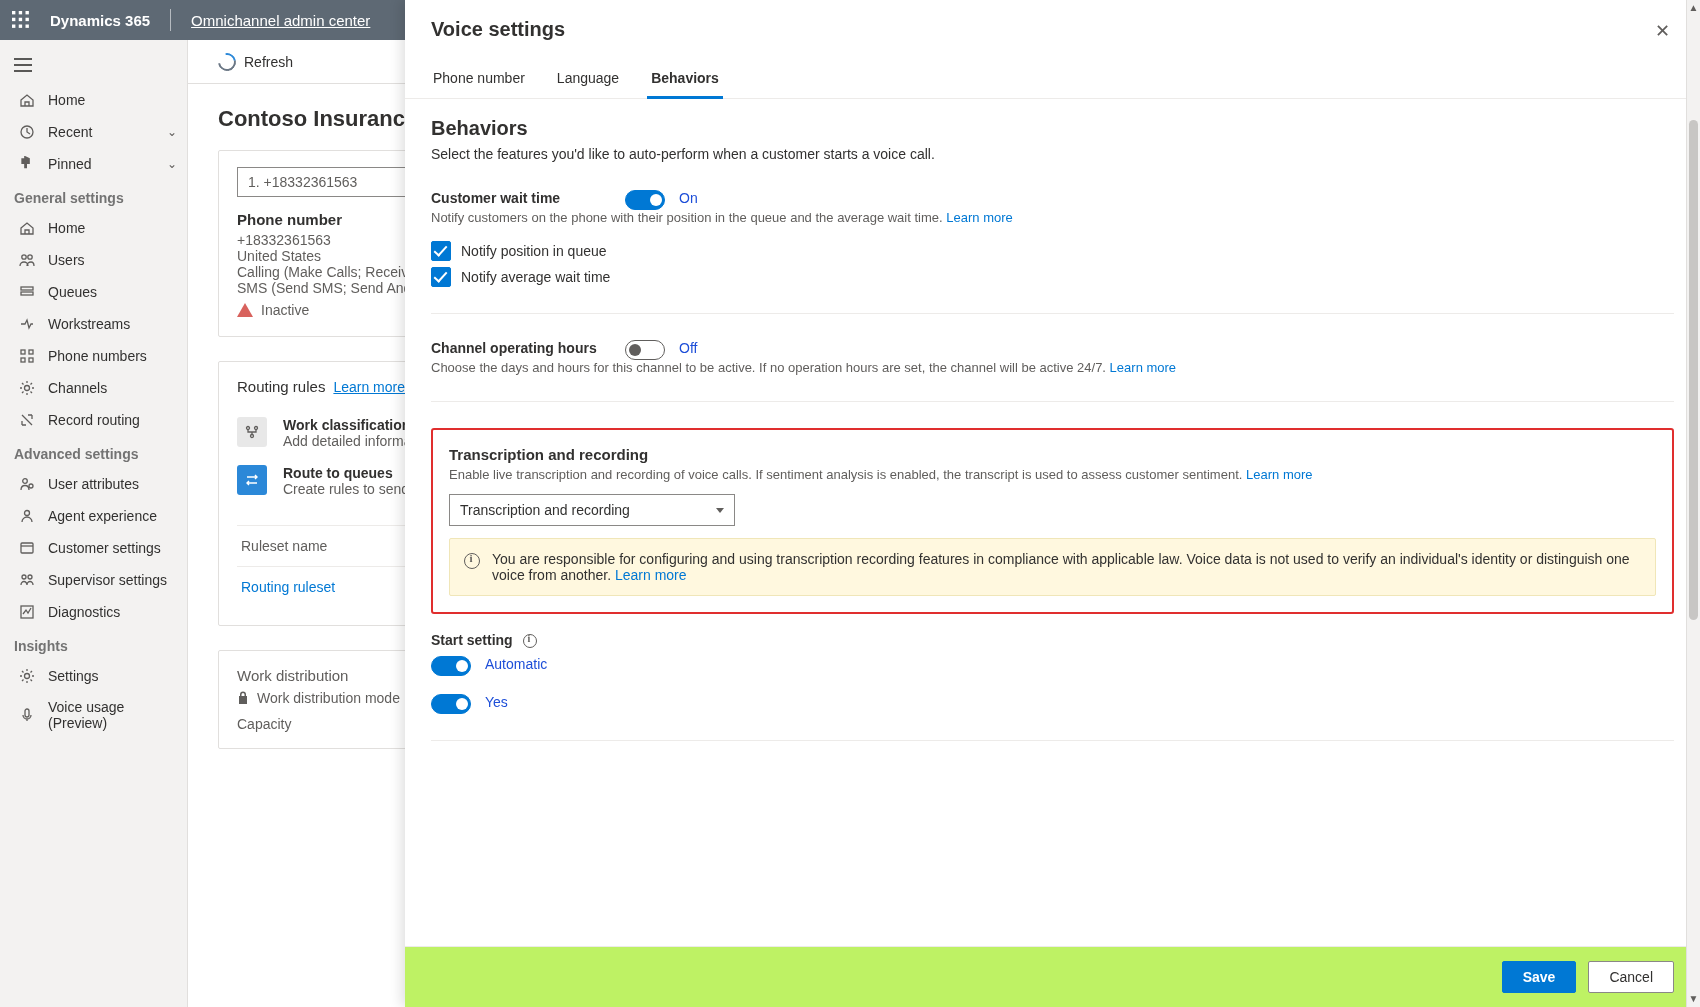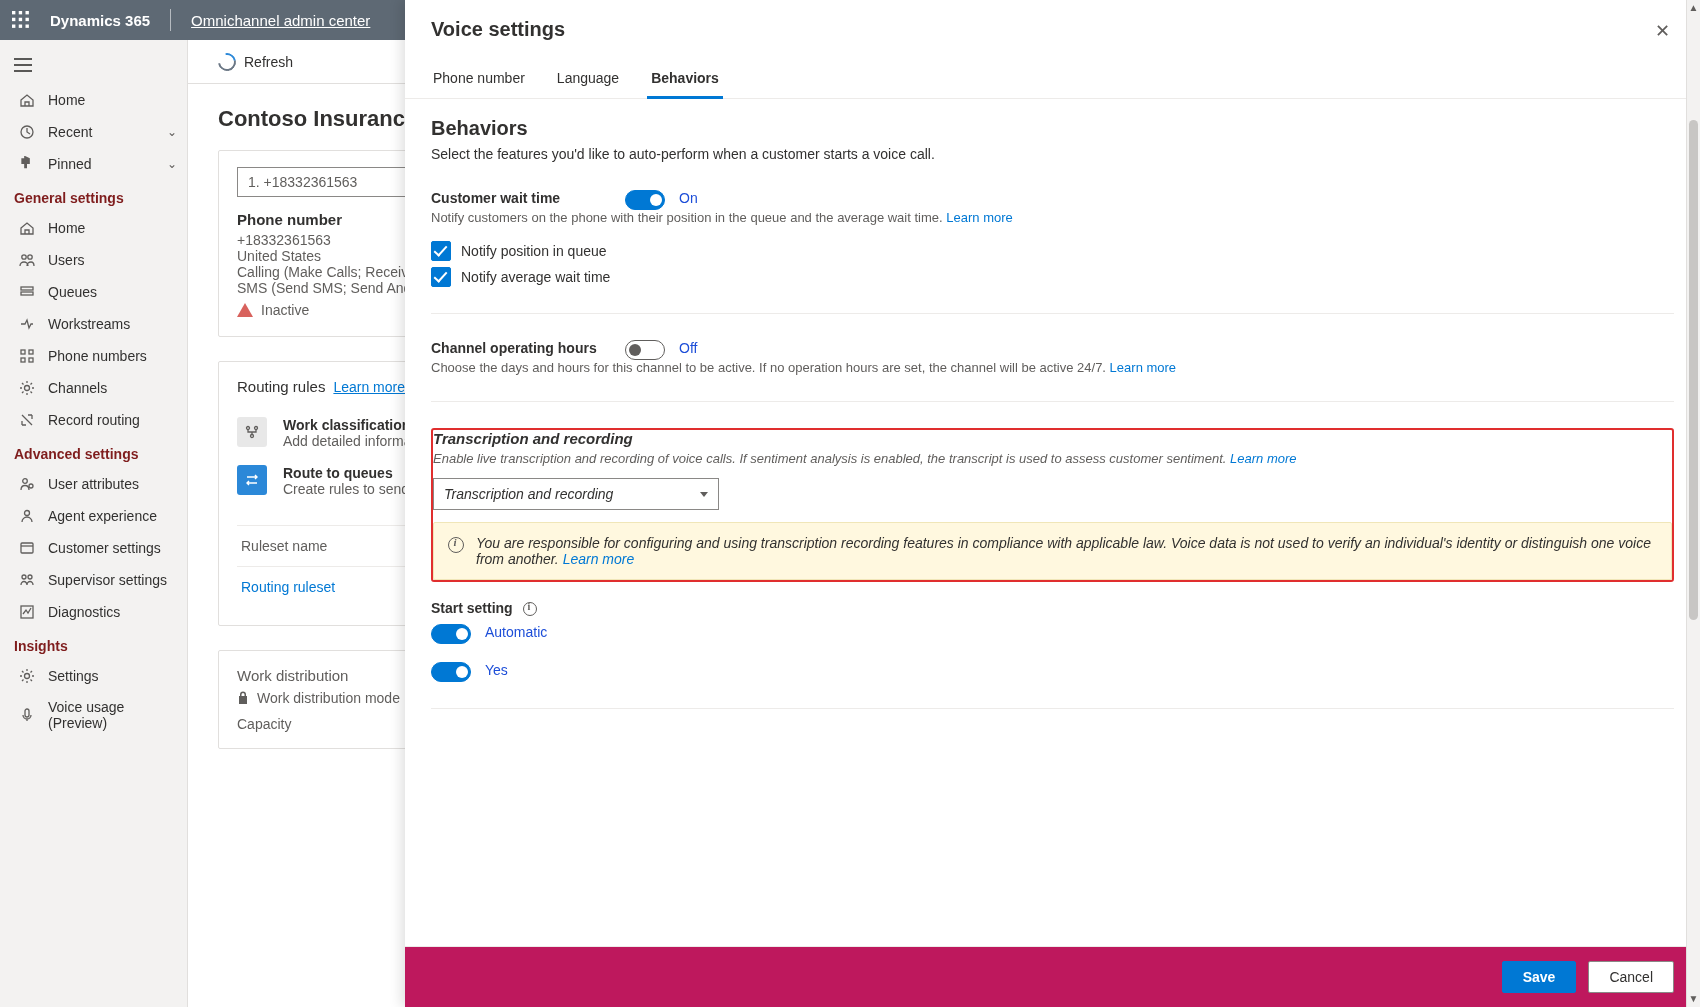--- a/index.html
+++ b/index.html
@@ -51,21 +51,21 @@
   .leftnav {
     position: absolute;
     left: 0; top: 40px; bottom: 0;
     width: 188px;
     background: #f3f2f1;
     border-right: 1px solid #e1dfdd;
     overflow-y: auto;
     padding-top: 8px;
   }
   .leftnav .hamburger { padding: 10px 14px 12px; }
-  .nav-section-title { font-weight:600; color:#7f1d1d; padding: 10px 14px 6px; }
+  .nav-section-title { font-weight:600; color:#737373; padding: 10px 14px 6px; }
   .nav-item {
     display:flex; align-items:center; gap:12px;
     padding: 7px 14px 7px 18px;
     color:#323130; cursor:pointer;
     position:relative;
   }
   .nav-item .ico { width:18px; height:18px; flex:0 0 18px; display:flex;align-items:center;justify-content:center; color:#605e5c; }
   .nav-item .chev { position:absolute; right:10px; color:#605e5c; font-size:12px; }
 
   
@@ -165,22 +165,22 @@
   }
   .checkbox::after{
     content:""; position:absolute; left:5px; top:1px; width:5px; height:11px; border:solid #fff; border-width:0 2px 2px 0; transform:rotate(42deg);
   }
 
   hr.sep { border:none; border-top:1px solid #edebe9; margin:26px 0; }
 
   .highlight-red {
     border:2px solid #e02e2e;
     border-radius:3px;
+    padding:16px;
     margin: 10px 0 18px;
-    font-style: italic;
   }
   .dropdown {
     width:286px;
     border:1px solid #8a8886;
     height:32px; line-height:30px; padding:0 28px 0 10px;
     position:relative; background:#fff; color:#323130; margin:12px 0;
     cursor:pointer;
   }
   .dropdown::after{content:""; position:absolute; right:10px; top:13px; width:0;height:0;border-left:4px solid transparent;border-right:4px solid transparent;border-top:5px solid #605e5c;}
   .info-banner {
@@ -198,21 +198,21 @@
   .info-circle {
     display:inline-block; width:14px;height:14px; border:1px solid #605e5c; border-radius:50%; position:relative; margin-left:6px; vertical-align:middle;
   }
   .info-circle::after{content:"i"; position:absolute; left:4px; top:-2px; font-size:10px; color:#605e5c; font-family:Georgia,serif;}
 
   
   .panel-footer {
     border-top:1px solid #edebe9;
     padding:14px 26px;
     display:flex; justify-content:flex-end; gap:12px;
-    background:#be185d;
+    background:#bef264;
   }
   .btn {
     height:32px; padding:0 20px; border-radius:2px; font-size:14px; cursor:pointer; border:1px solid #8a8886; background:#fff; color:#323130;
   }
   .btn.primary { background:#0078d4; border-color:#0078d4; color:#fff; font-weight:600;}
 
   
   .fake-scroll {
     position:absolute; right:0; top:0; bottom:0; width:14px; background:#f3f2f1; z-index:40;
     border-left:1px solid #e1dfdd;

